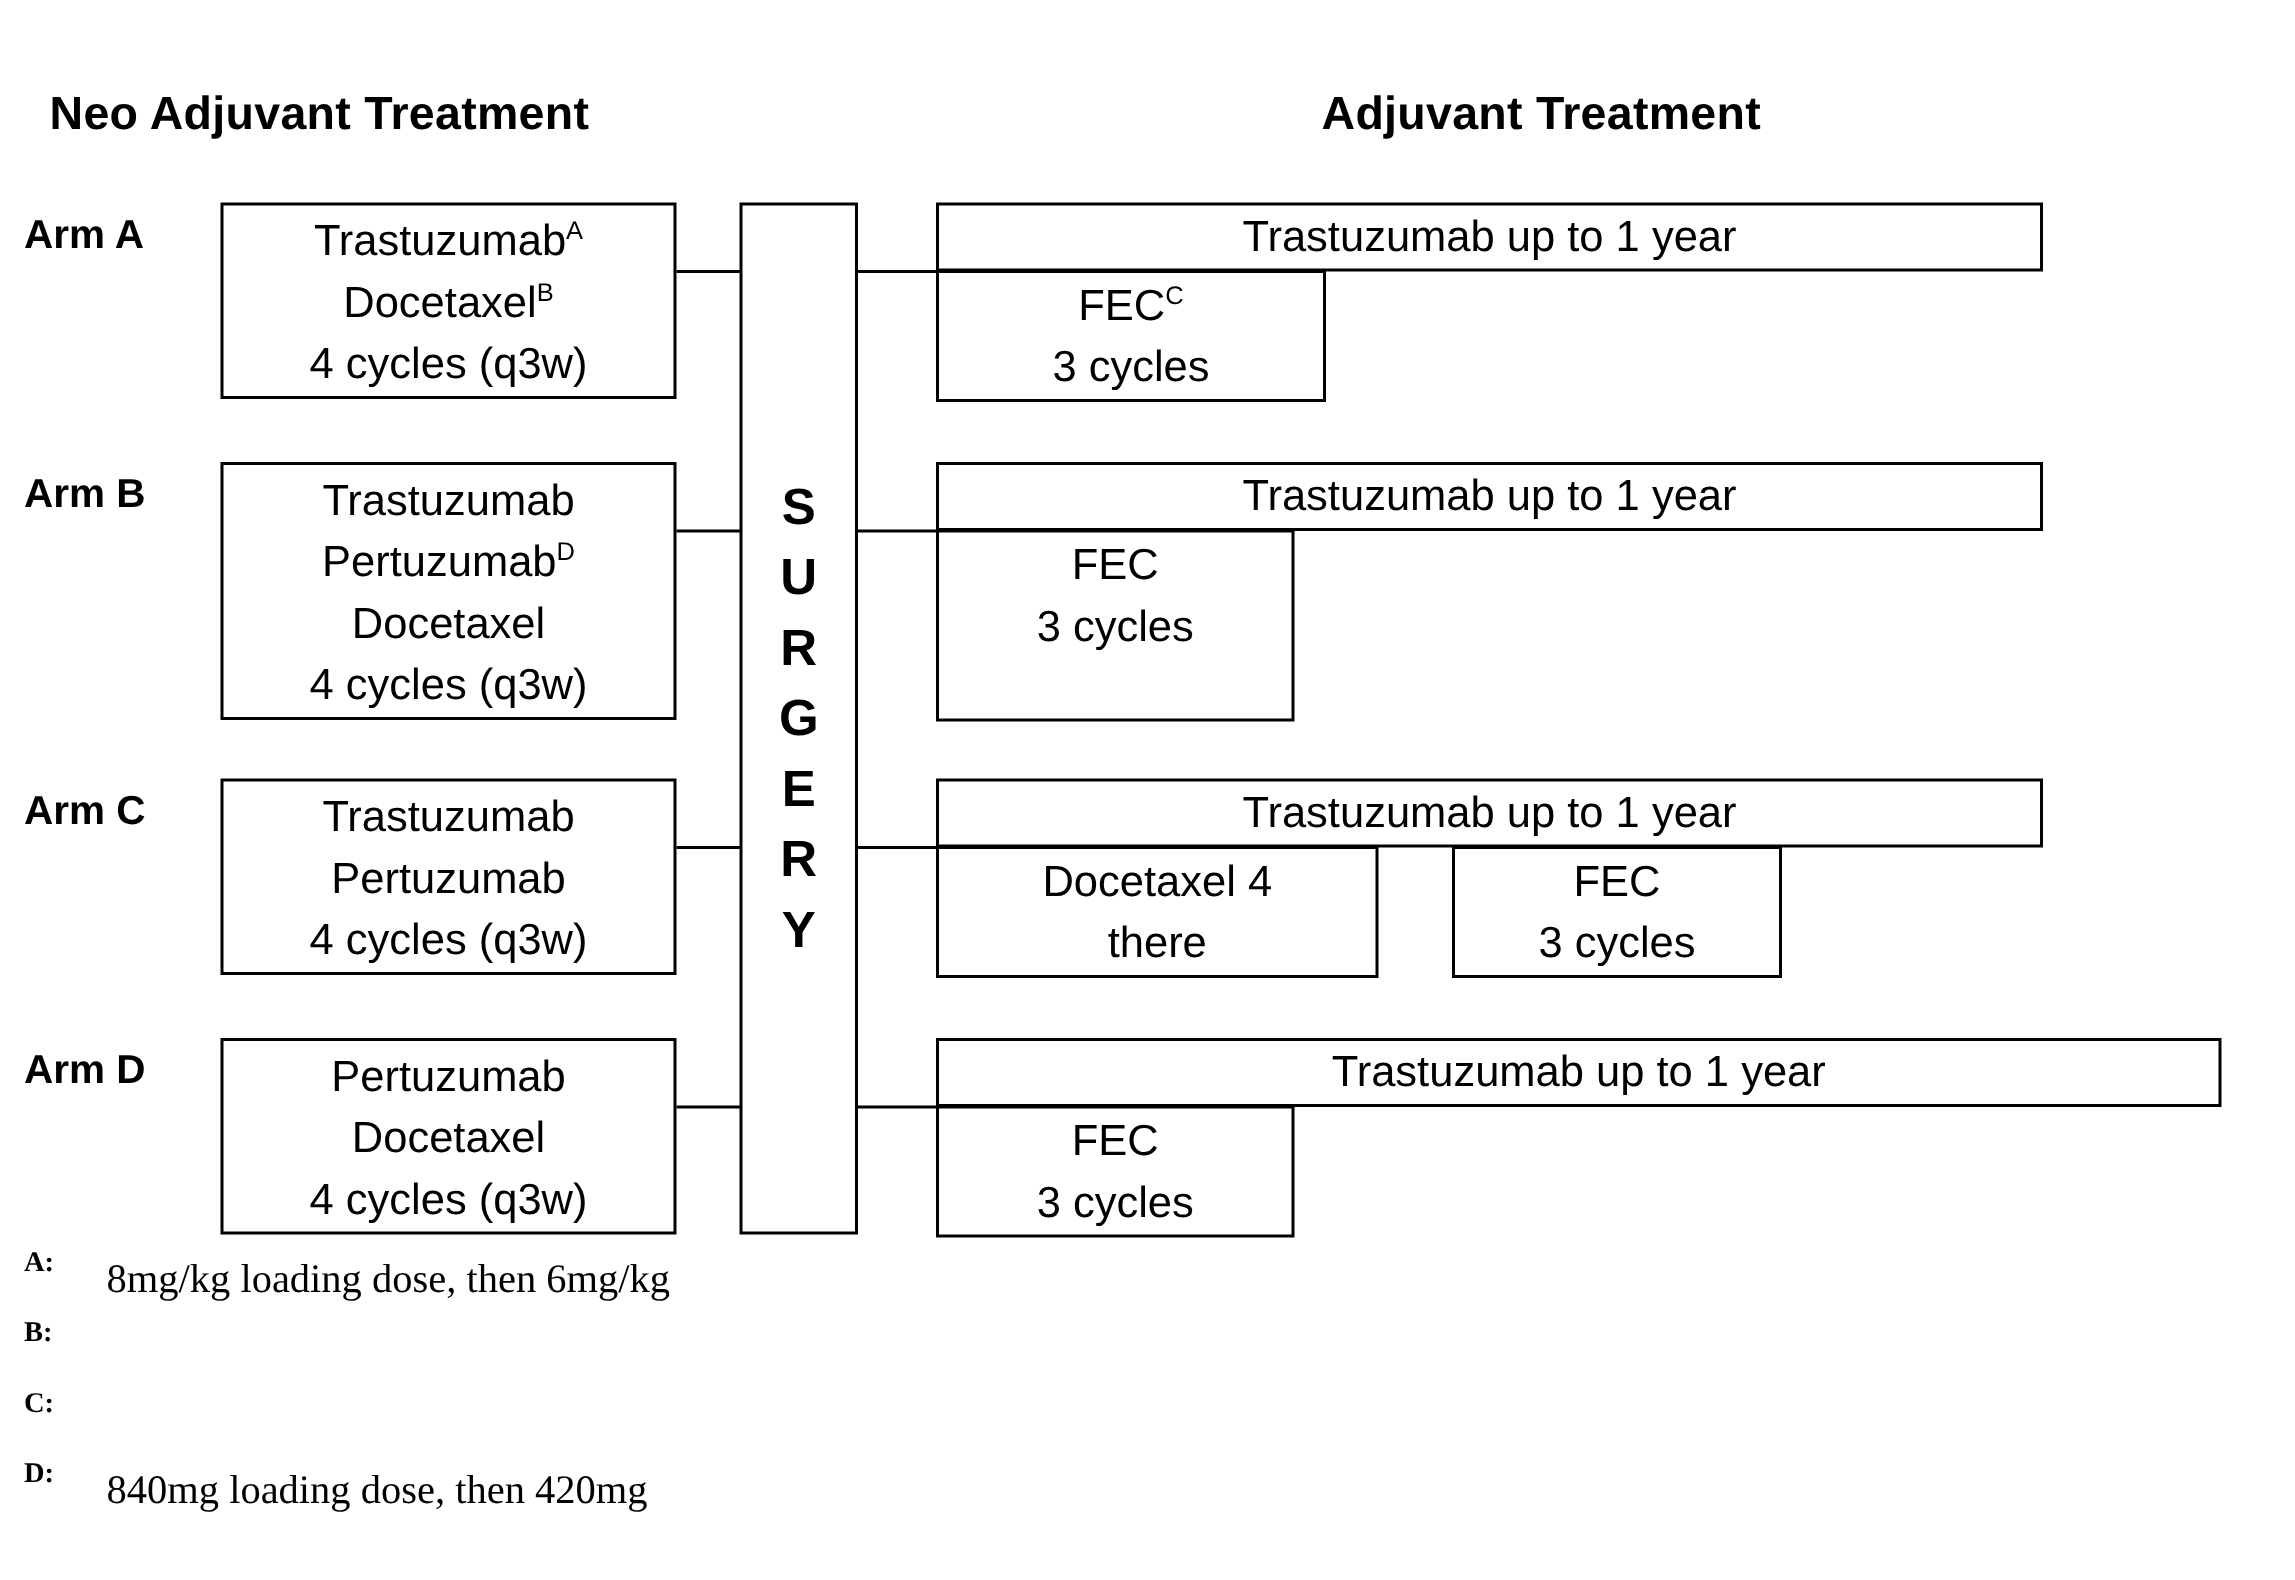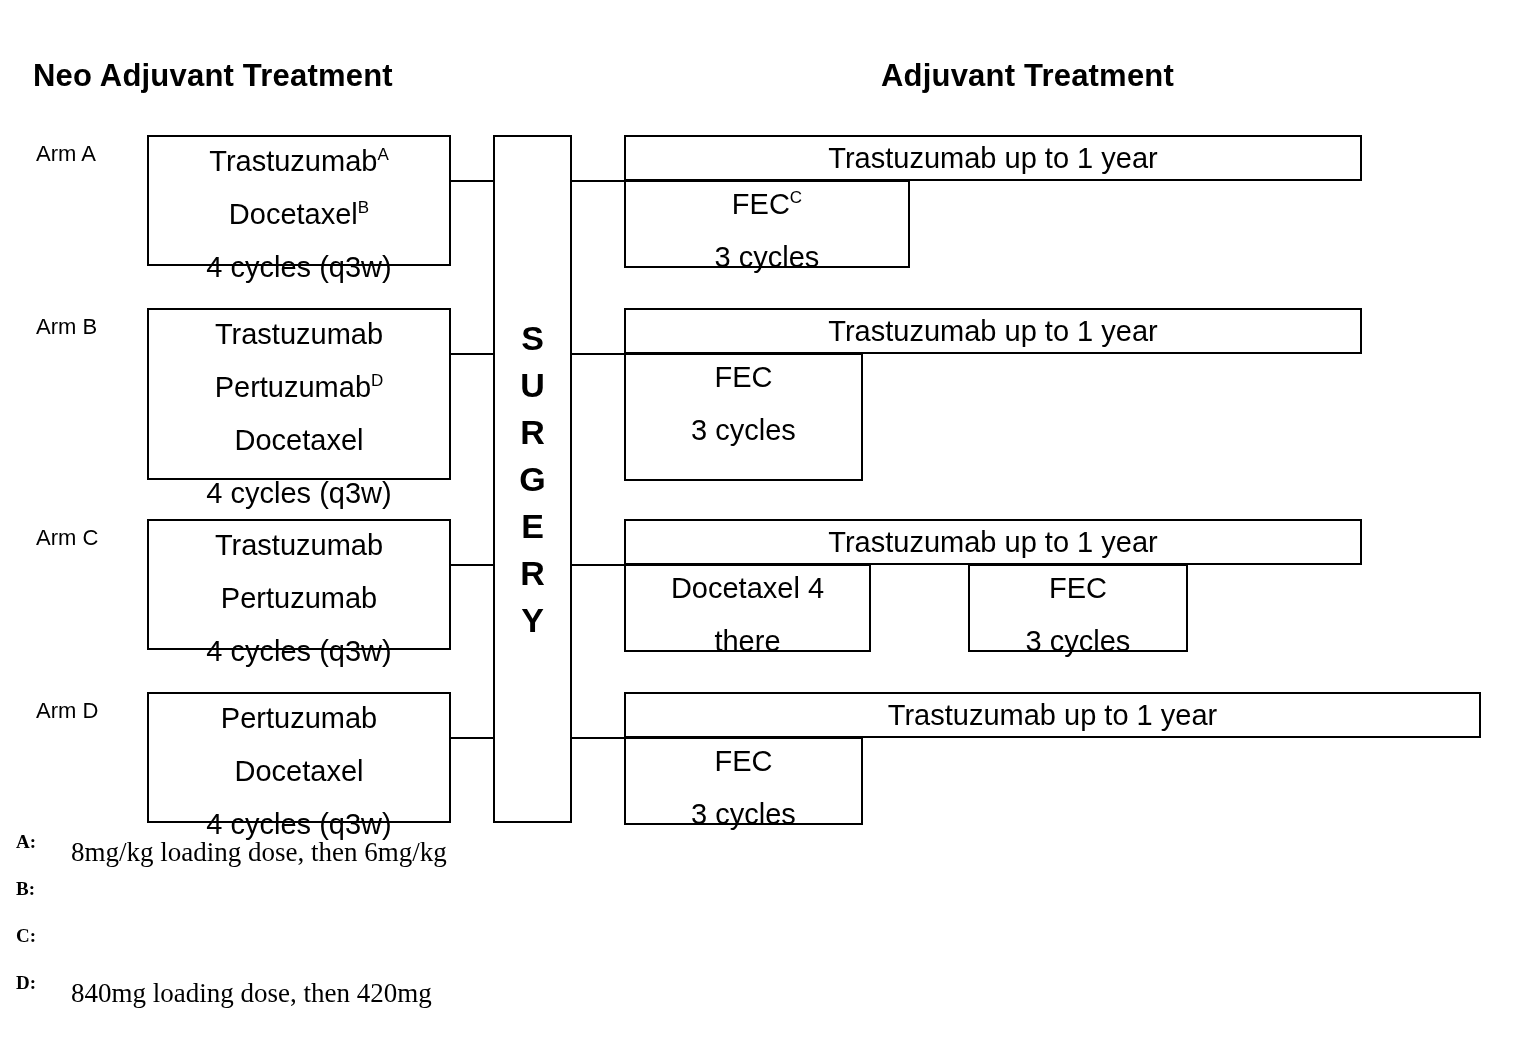--- a/index.html
+++ b/index.html
@@ -24,45 +24,44 @@
     font-size: 31px;
     letter-spacing: 0.2px;
     white-space: nowrap;
   }
   #heading-neo  { left: 33px;  top: 58px; }
   #heading-adj  { left: 881px; top: 58px; }
 
   
   .arm-label {
     position: absolute;
-    font-weight: normal;
-    font-size: 22px;
+    font-weight: bold;
+    font-size: 27px;
     white-space: nowrap;
-    left: 36px;
+    left: 16px;
   }
   #arm-label-a { top: 141px; }
   #arm-label-b { top: 314px; }
   #arm-label-c { top: 525px; }
   #arm-label-d { top: 698px; }
 
   
   .box {
     position: absolute;
     border: 2px solid #000000;
     box-sizing: border-box;
     background: transparent;
     display: flex;
     flex-direction: column;
     align-items: center;
     justify-content: flex-start;
     font-size: 29px;
     line-height: 41px;
     text-align: center;
     overflow: visible;
-    gap: 12px;
   }
   .box .line { white-space: nowrap; }
   .box .line sup {
     font-size: 17px;
     vertical-align: super;
     line-height: 0;
   }
 
   
   .neo-box {
@@ -107,23 +106,23 @@
   #tras-a { top: 135px; width: 738px; }
   #tras-b { top: 308px; width: 738px; }
   #tras-c { top: 519px; width: 738px; }
   #tras-d { top: 692px; width: 857px; }
   .tras-bar .line { line-height: 42px; }
 
   
   .chemo-box {
     padding-top: 2px;
   }
-  #fec-a      { left: 624px; top: 180px; width: 286px; height: 88px; }
+  #fec-a      { left: 624px; top: 180px; width: 260px; height: 88px; }
   #fec-b      { left: 624px; top: 353px; width: 239px; height: 128px; }
-  #doce-c     { left: 624px; top: 564px; width: 247px; height: 88px; }
+  #doce-c     { left: 624px; top: 564px; width: 295px; height: 88px; }
   #fec-c      { left: 968px; top: 564px; width: 220px; height: 88px; }
   #fec-d      { left: 624px; top: 737px; width: 239px; height: 88px; }
 
   
   .connector {
     position: absolute;
     height: 0;
     border-top: 2px solid #000000;
   }
   

